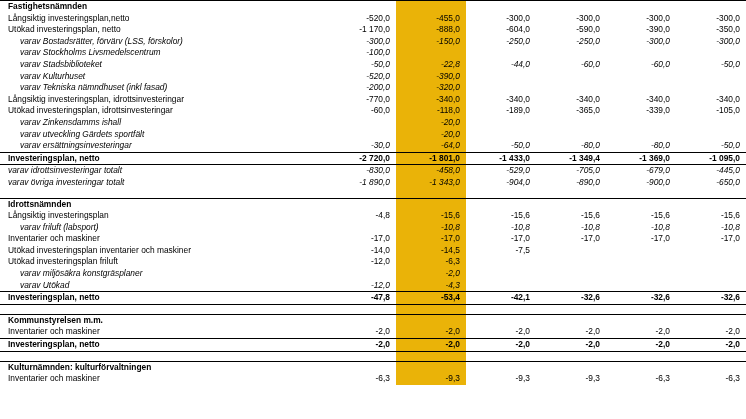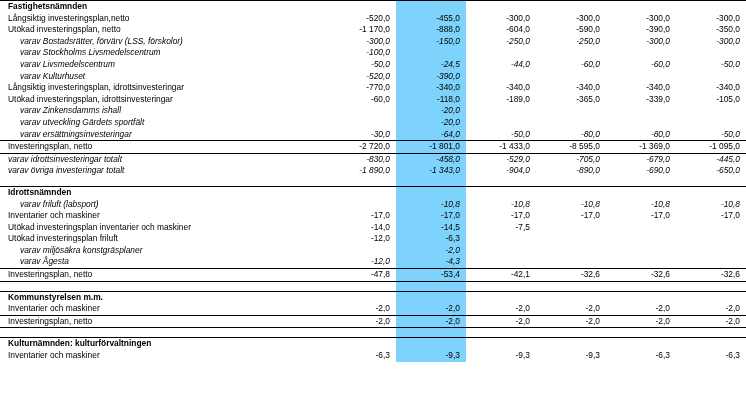--- a/index.html
+++ b/index.html
@@ -11,22 +11,22 @@
     color:#000000;
     overflow:hidden;
   }
   #sheet{position:relative;width:746px;height:419px;}
   table{border-collapse:collapse;width:746px;table-layout:fixed;}
   col.c0{width:326px;}
   col.cn{width:70px;}
   td{padding:0;height:11.6px;line-height:11.6px;vertical-align:bottom;white-space:nowrap;overflow:hidden;}
   td.num{text-align:right;padding-right:6px;}
   td.lbl{text-align:left;}
-  .shade{background:#7dd3fc;}
-  .bold{font-weight:normal;margin-left:18px;}
+  .shade{background:#eab308;}
+  .bold{font-weight:bold;margin-left:18px;}
   .ital{font-style:italic;}
   .ind1{padding-left:8px;}
   .ind2{padding-left:20px;}
   .hdr{font-weight:bold;}
   .topline{border-top:1px solid #000;}
   .dblline{border-top:1px solid #000;border-bottom:1px solid #000;}
   .spacer td{height:9px;line-height:9px;}
 </style>
 </head>
 <body>
@@ -81,32 +81,41 @@
         <tr>
           <td class="lbl ind2 ital">varav Stockholms Livsmedelscentrum</td>
           <td class="num ital">-100,0</td>
           <td class="num ital shade"></td>
           <td class="num ital"></td>
           <td class="num ital"></td>
           <td class="num ital"></td>
           <td class="num ital"></td>
         </tr>
         <tr>
-          <td class="lbl ind2 ital">varav Livsmedelscentrum</td>
+          <td class="lbl ind2 ital">varav Stadsbiblioteket</td>
           <td class="num ital">-50,0</td>
-          <td class="num ital shade">-24,5</td>
+          <td class="num ital shade">-22,8</td>
           <td class="num ital">-44,0</td>
           <td class="num ital">-60,0</td>
           <td class="num ital">-60,0</td>
           <td class="num ital">-50,0</td>
         </tr>
         <tr>
           <td class="lbl ind2 ital">varav Kulturhuset</td>
           <td class="num ital">-520,0</td>
           <td class="num ital shade">-390,0</td>
+          <td class="num ital"></td>
+          <td class="num ital"></td>
+          <td class="num ital"></td>
+          <td class="num ital"></td>
+        </tr>
+        <tr>
+          <td class="lbl ind2 ital">varav Tekniska nämndhuset (inkl fasad)</td>
+          <td class="num ital">-200,0</td>
+          <td class="num ital shade">-320,0</td>
           <td class="num ital"></td>
           <td class="num ital"></td>
           <td class="num ital"></td>
           <td class="num ital"></td>
         </tr>
         <tr>
           <td class="lbl ind1">Långsiktig investeringsplan, idrottsinvesteringar</td>
           <td class="num ">-770,0</td>
           <td class="num  shade">-340,0</td>
           <td class="num ">-340,0</td>
@@ -148,59 +157,68 @@
           <td class="num ital">-50,0</td>
           <td class="num ital">-80,0</td>
           <td class="num ital">-80,0</td>
           <td class="num ital">-50,0</td>
         </tr>
         <tr>
           <td class="lbl  bold ind1 dblline">Investeringsplan, netto</td>
           <td class="num bold dblline">-2 720,0</td>
           <td class="num bold shade dblline">-1 801,0</td>
           <td class="num bold dblline">-1 433,0</td>
-          <td class="num bold dblline">-8 595,0</td>
+          <td class="num bold dblline">-1 349,4</td>
           <td class="num bold dblline">-1 369,0</td>
           <td class="num bold dblline">-1 095,0</td>
         </tr>
         <tr>
           <td class="lbl ind1 ital">varav idrottsinvesteringar totalt</td>
           <td class="num ital">-830,0</td>
           <td class="num ital shade">-458,0</td>
           <td class="num ital">-529,0</td>
           <td class="num ital">-705,0</td>
           <td class="num ital">-679,0</td>
           <td class="num ital">-445,0</td>
         </tr>
         <tr>
           <td class="lbl ind1 ital">varav övriga investeringar totalt</td>
           <td class="num ital">-1 890,0</td>
           <td class="num ital shade">-1 343,0</td>
           <td class="num ital">-904,0</td>
           <td class="num ital">-890,0</td>
-          <td class="num ital">-690,0</td>
+          <td class="num ital">-900,0</td>
           <td class="num ital">-650,0</td>
         </tr>
         <tr class="spacer">
           <td>&nbsp;</td>
           <td>&nbsp;</td>
           <td class="shade">&nbsp;</td>
           <td>&nbsp;</td>
           <td>&nbsp;</td>
           <td>&nbsp;</td>
           <td>&nbsp;</td>
         </tr>
         <tr>
           <td class="lbl hdr ind1 topline">Idrottsnämnden</td>
           <td class="num  topline"></td>
           <td class="num  shade topline"></td>
           <td class="num  topline"></td>
           <td class="num  topline"></td>
           <td class="num  topline"></td>
           <td class="num  topline"></td>
+        </tr>
+        <tr>
+          <td class="lbl ind1">Långsiktig investeringsplan</td>
+          <td class="num ">-4,8</td>
+          <td class="num  shade">-15,6</td>
+          <td class="num ">-15,6</td>
+          <td class="num ">-15,6</td>
+          <td class="num ">-15,6</td>
+          <td class="num ">-15,6</td>
         </tr>
         <tr>
           <td class="lbl ind2 ital">varav friluft (labsport)</td>
           <td class="num ital"></td>
           <td class="num ital shade">-10,8</td>
           <td class="num ital">-10,8</td>
           <td class="num ital">-10,8</td>
           <td class="num ital">-10,8</td>
           <td class="num ital">-10,8</td>
         </tr>
@@ -234,21 +252,21 @@
         <tr>
           <td class="lbl ind2 ital">varav miljösäkra konstgräsplaner</td>
           <td class="num ital"></td>
           <td class="num ital shade">-2,0</td>
           <td class="num ital"></td>
           <td class="num ital"></td>
           <td class="num ital"></td>
           <td class="num ital"></td>
         </tr>
         <tr>
-          <td class="lbl ind2 ital">varav Ågesta</td>
+          <td class="lbl ind2 ital">varav Utökad</td>
           <td class="num ital">-12,0</td>
           <td class="num ital shade">-4,3</td>
           <td class="num ital"></td>
           <td class="num ital"></td>
           <td class="num ital"></td>
           <td class="num ital"></td>
         </tr>
         <tr>
           <td class="lbl  bold ind1 dblline">Investeringsplan, netto</td>
           <td class="num bold dblline">-47,8</td>

